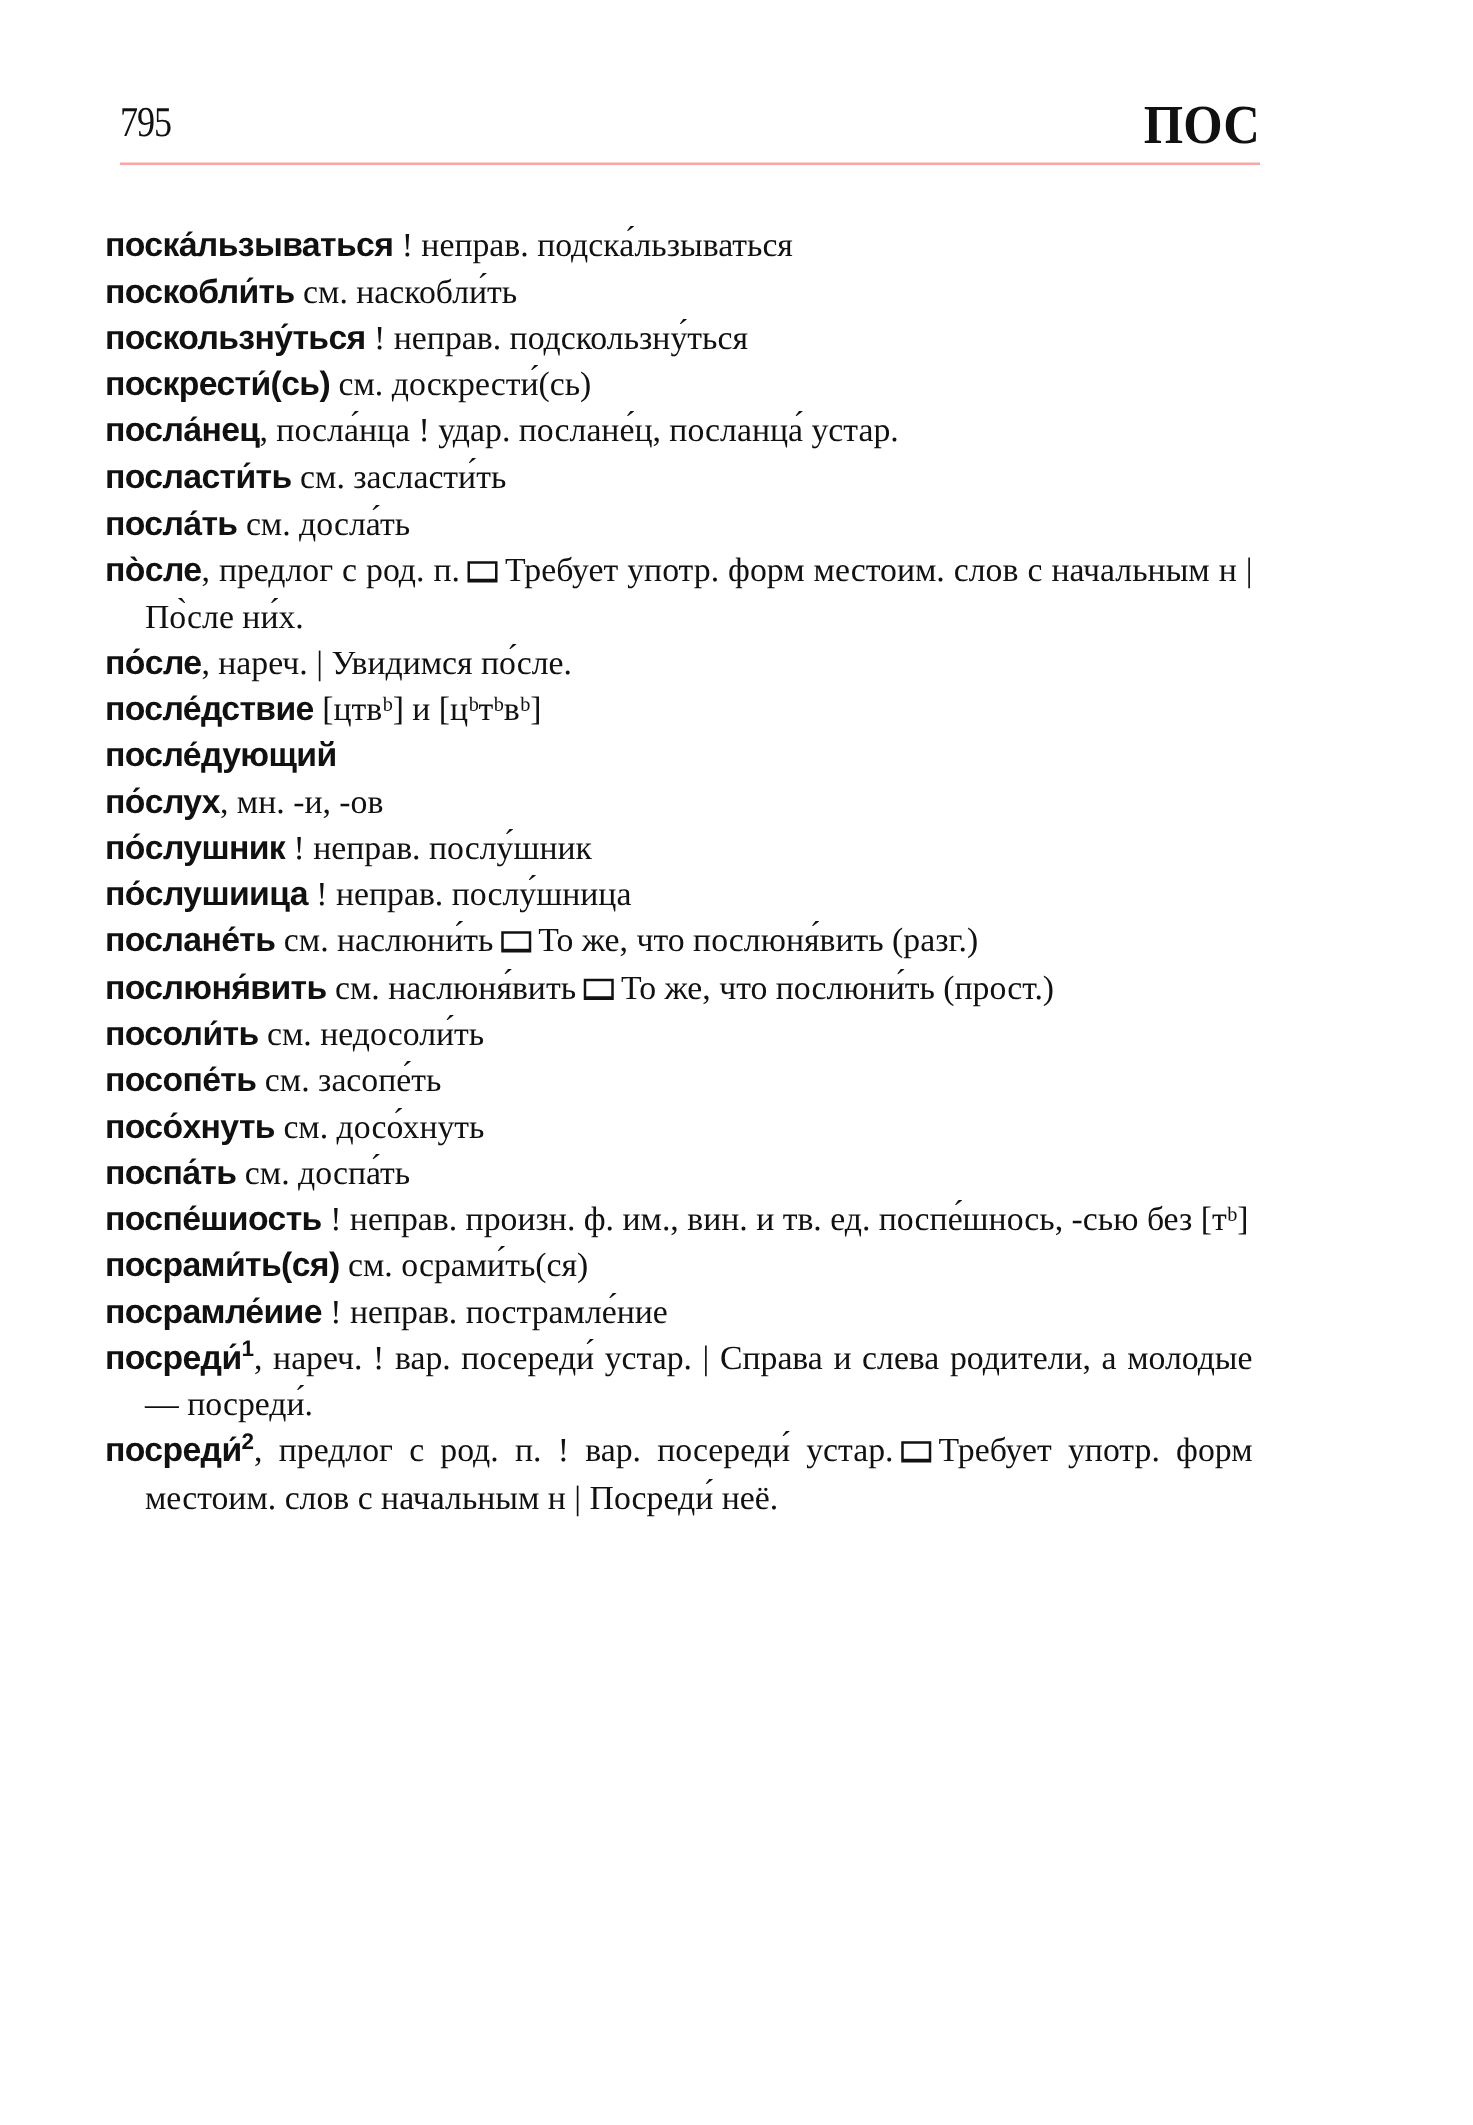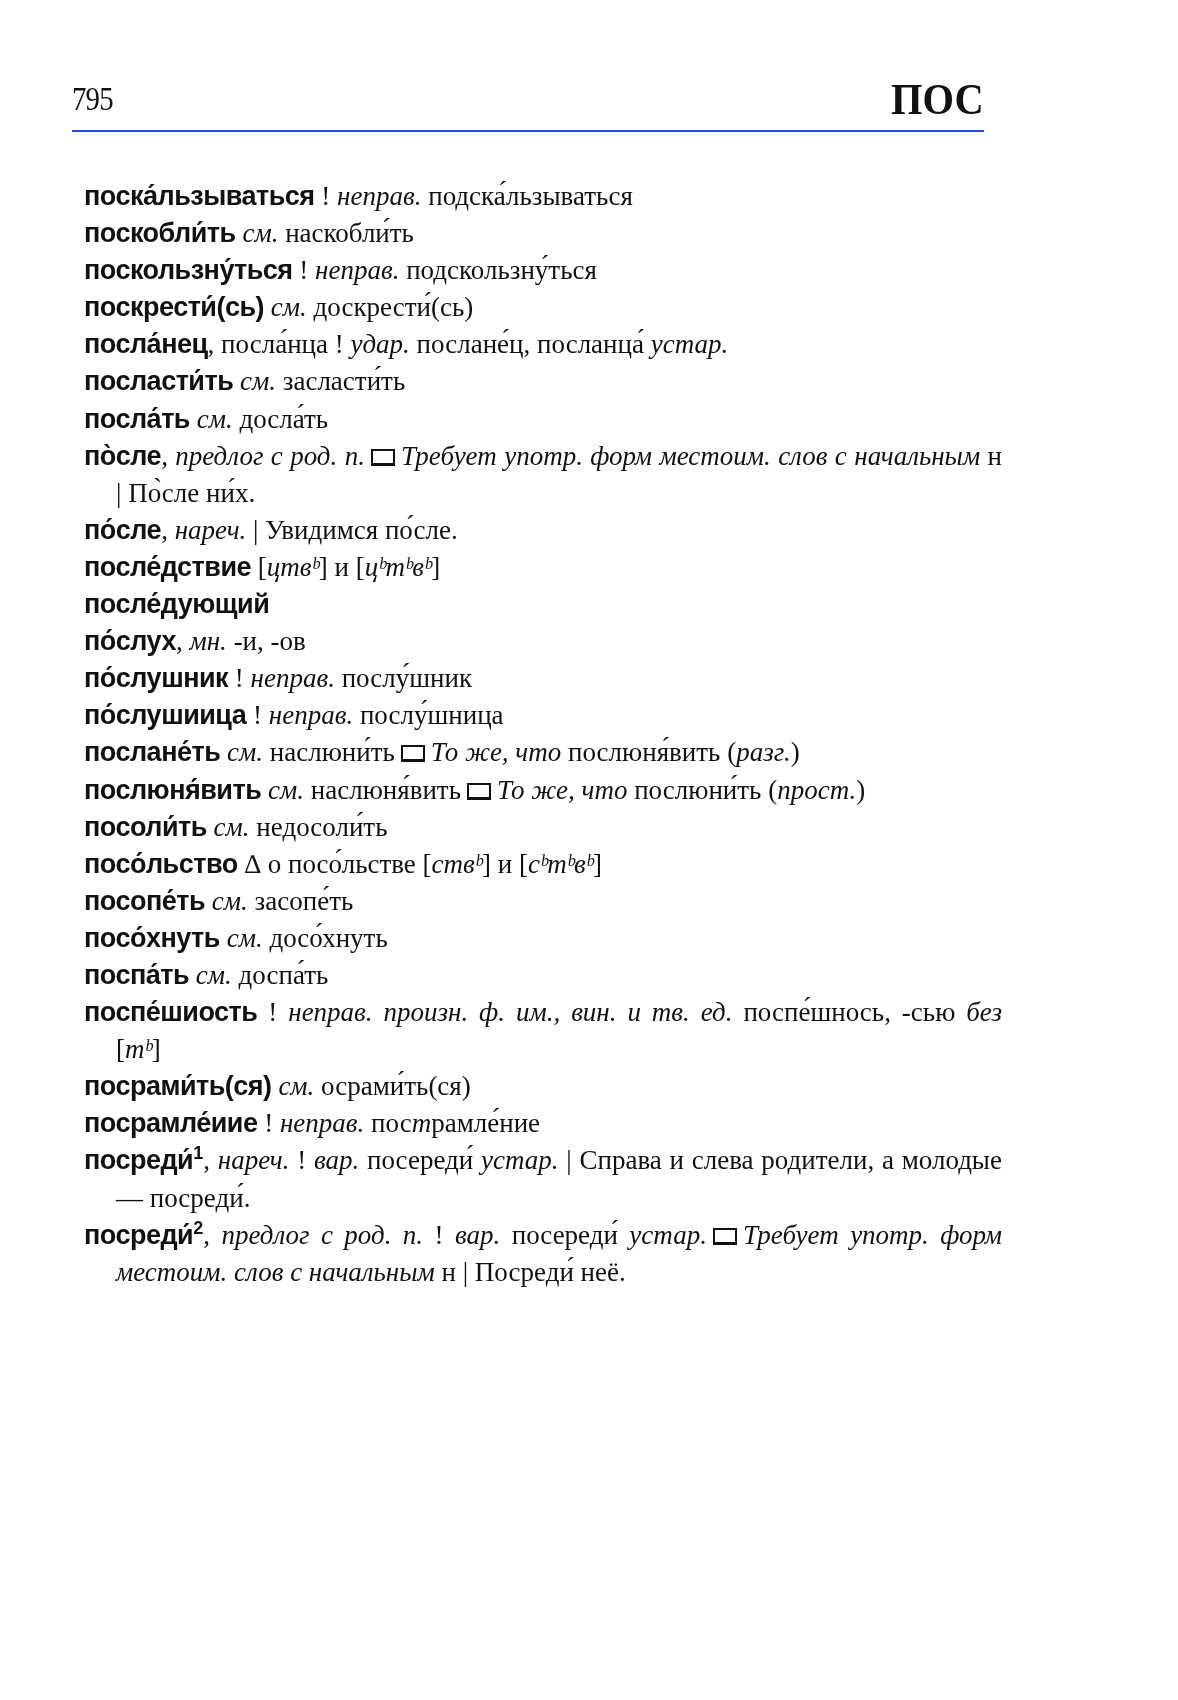--- a/index.html
+++ b/index.html
@@ -2,39 +2,39 @@
 <html><head>
 <meta charset="utf-8">
 <style>
   html, body { margin: 0; padding: 0; background: #ffffff; }
   body {
     width: 1178px; height: 1700px; position: relative; overflow: hidden;
     font-family: "Liberation Serif", "DejaVu Serif", serif;
     color: #111111;
   }
   .page-header {
-    position: absolute; left: 72px; top: 72px; width: 912px; height: 58px;
-    border-bottom: 2px solid #1d4ed8;
+    position: absolute; left: 96px; top: 72px; width: 912px; height: 58px;
+    border-bottom: 2px solid #fca5a5;
     font-family: Liberation Serif, serif;
   }
   .page-number {
     position: absolute; left: 0; top: 8px;
     font-size: 34px; letter-spacing: -1px; transform: scaleX(0.85); transform-origin: left;
   }
   .running-head {
     position: absolute; right: 0; top: 2px;
     font-size: 44px; font-weight: bold; transform: scaleX(0.92); transform-origin: right;
   }
   .entries {
     position: absolute; left: 84px; top: 178px; width: 918px;
     font-size: 27px; line-height: 37.1px;
   }
   .entry { padding-left: 32px; text-indent: -32px; text-align: justify; }
   .b { font-weight: bold; font-family: "Liberation Sans", "DejaVu Sans", sans-serif; font-stretch: condensed; letter-spacing: -0.5px; }
-  .i { font-style: italic; }
+  .i { }
   .box {
     display: inline-block; width: 24px; height: 17px; border: 2px solid #111;
     vertical-align: -1px; margin: 0 6px; box-sizing: border-box; border-bottom-width: 3px;
   }
   sup.sup { font-size: 18px; font-weight: bold; font-family: "Liberation Sans", sans-serif; vertical-align: 10px; line-height: 0; }
 </style>
 </head>
 <body>
 
 <div class="page-header">
@@ -53,21 +53,20 @@
     <div class="entry"><span class="b">по̀сле</span><span>, </span><span class="i">предлог с род. п.</span><span class="box"></span><span class="i">Требует употр. форм местоим. слов с начальным</span><span> н | По̀сле ни́х.</span></div>
     <div class="entry"><span class="b">по́сле</span><span>, </span><span class="i">нареч.</span><span> | Увидимся по́сле.</span></div>
     <div class="entry"><span class="b">после́дствие</span><span> [</span><span class="i">цтвᵇ</span><span>] и [</span><span class="i">цᵇтᵇвᵇ</span><span>]</span></div>
     <div class="entry"><span class="b">после́дующий</span></div>
     <div class="entry"><span class="b">по́слух</span><span>, </span><span class="i">мн.</span><span> -и, -ов</span></div>
     <div class="entry"><span class="b">по́слушник</span><span> ! </span><span class="i">неправ.</span><span> послу́шник</span></div>
     <div class="entry"><span class="b">по́слушиица</span><span> ! </span><span class="i">неправ.</span><span> послу́шница</span></div>
     <div class="entry"><span class="b">послане́ть</span><span> </span><span class="i">см.</span><span> наслюни́ть</span><span class="box"></span><span class="i">То же, что</span><span> послюня́вить (</span><span class="i">разг.</span><span>)</span></div>
     <div class="entry"><span class="b">послюня́вить</span><span> </span><span class="i">см.</span><span> наслюня́вить</span><span class="box"></span><span class="i">То же, что</span><span> послюни́ть (</span><span class="i">прост.</span><span>)</span></div>
     <div class="entry"><span class="b">посоли́ть</span><span> </span><span class="i">см.</span><span> недосоли́ть</span></div>
-    <div class="entry"><span class="b">посо́льство</span><span> ∆ о посо́льстве [</span><span class="i">ствᵇ</span><span>] и [</span><span class="i">сᵇтᵇвᵇ</span><span>]</span></div>
     <div class="entry"><span class="b">посопе́ть</span><span> </span><span class="i">см.</span><span> засопе́ть</span></div>
     <div class="entry"><span class="b">посо́хнуть</span><span> </span><span class="i">см.</span><span> досо́хнуть</span></div>
     <div class="entry"><span class="b">поспа́ть</span><span> </span><span class="i">см.</span><span> доспа́ть</span></div>
     <div class="entry"><span class="b">поспе́шиость</span><span> ! </span><span class="i">неправ. произн. ф. им., вин. и тв. ед.</span><span> поспе́шнось, -сью </span><span class="i">без</span><span> [</span><span class="i">тᵇ</span><span>]</span></div>
     <div class="entry"><span class="b">посрами́ть(ся)</span><span> </span><span class="i">см.</span><span> осрами́ть(ся)</span></div>
     <div class="entry"><span class="b">посрамле́иие</span><span> ! </span><span class="i">неправ.</span><span> пос</span><span class="i">т</span><span>рамле́ние</span></div>
     <div class="entry"><span class="b">посреди́</span><sup class="sup">1</sup><span>, </span><span class="i">нареч.</span><span> ! </span><span class="i">вар.</span><span> посереди́ </span><span class="i">устар.</span><span> | Справа и слева роди­тели, а молодые — посреди́.</span></div>
     <div class="entry"><span class="b">посреди́</span><sup class="sup">2</sup><span>, </span><span class="i">предлог с род. п.</span><span> ! </span><span class="i">вар.</span><span> посереди́ </span><span class="i">устар.</span><span class="box"></span><span class="i">Требует употр. форм местоим. слов с начальным</span><span> н | Посреди́ неё.</span></div>
   </div>
 

